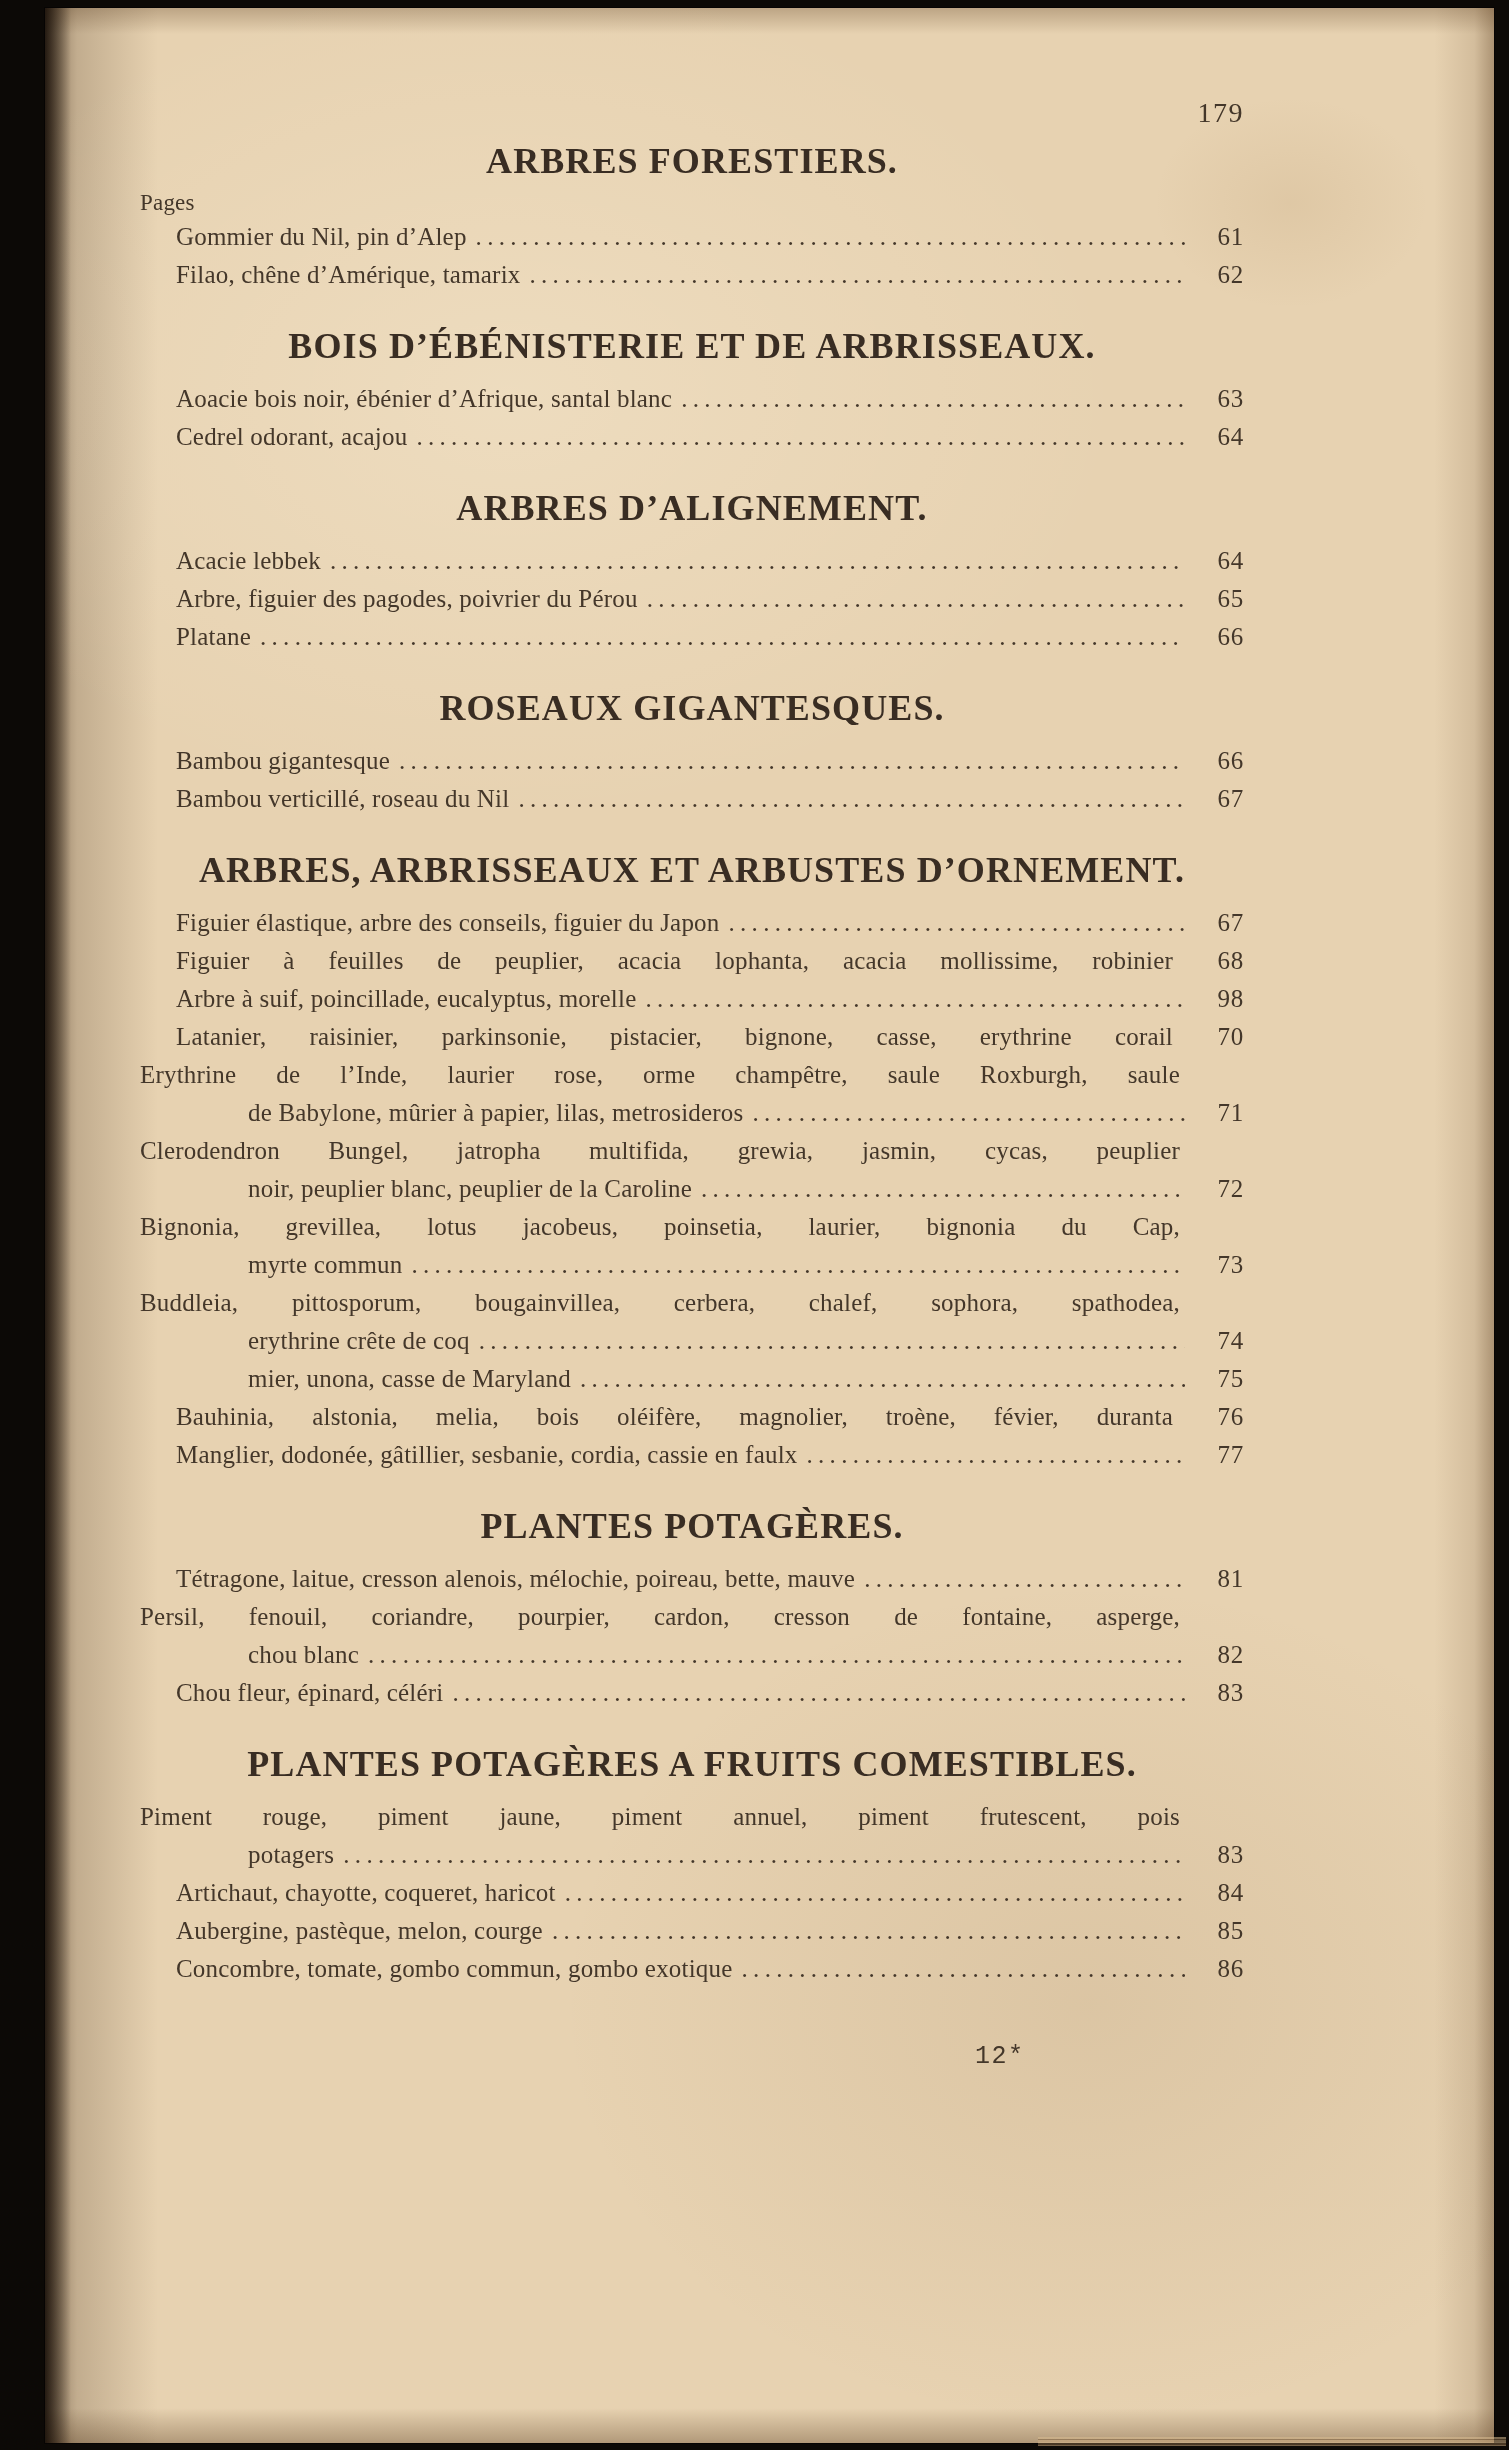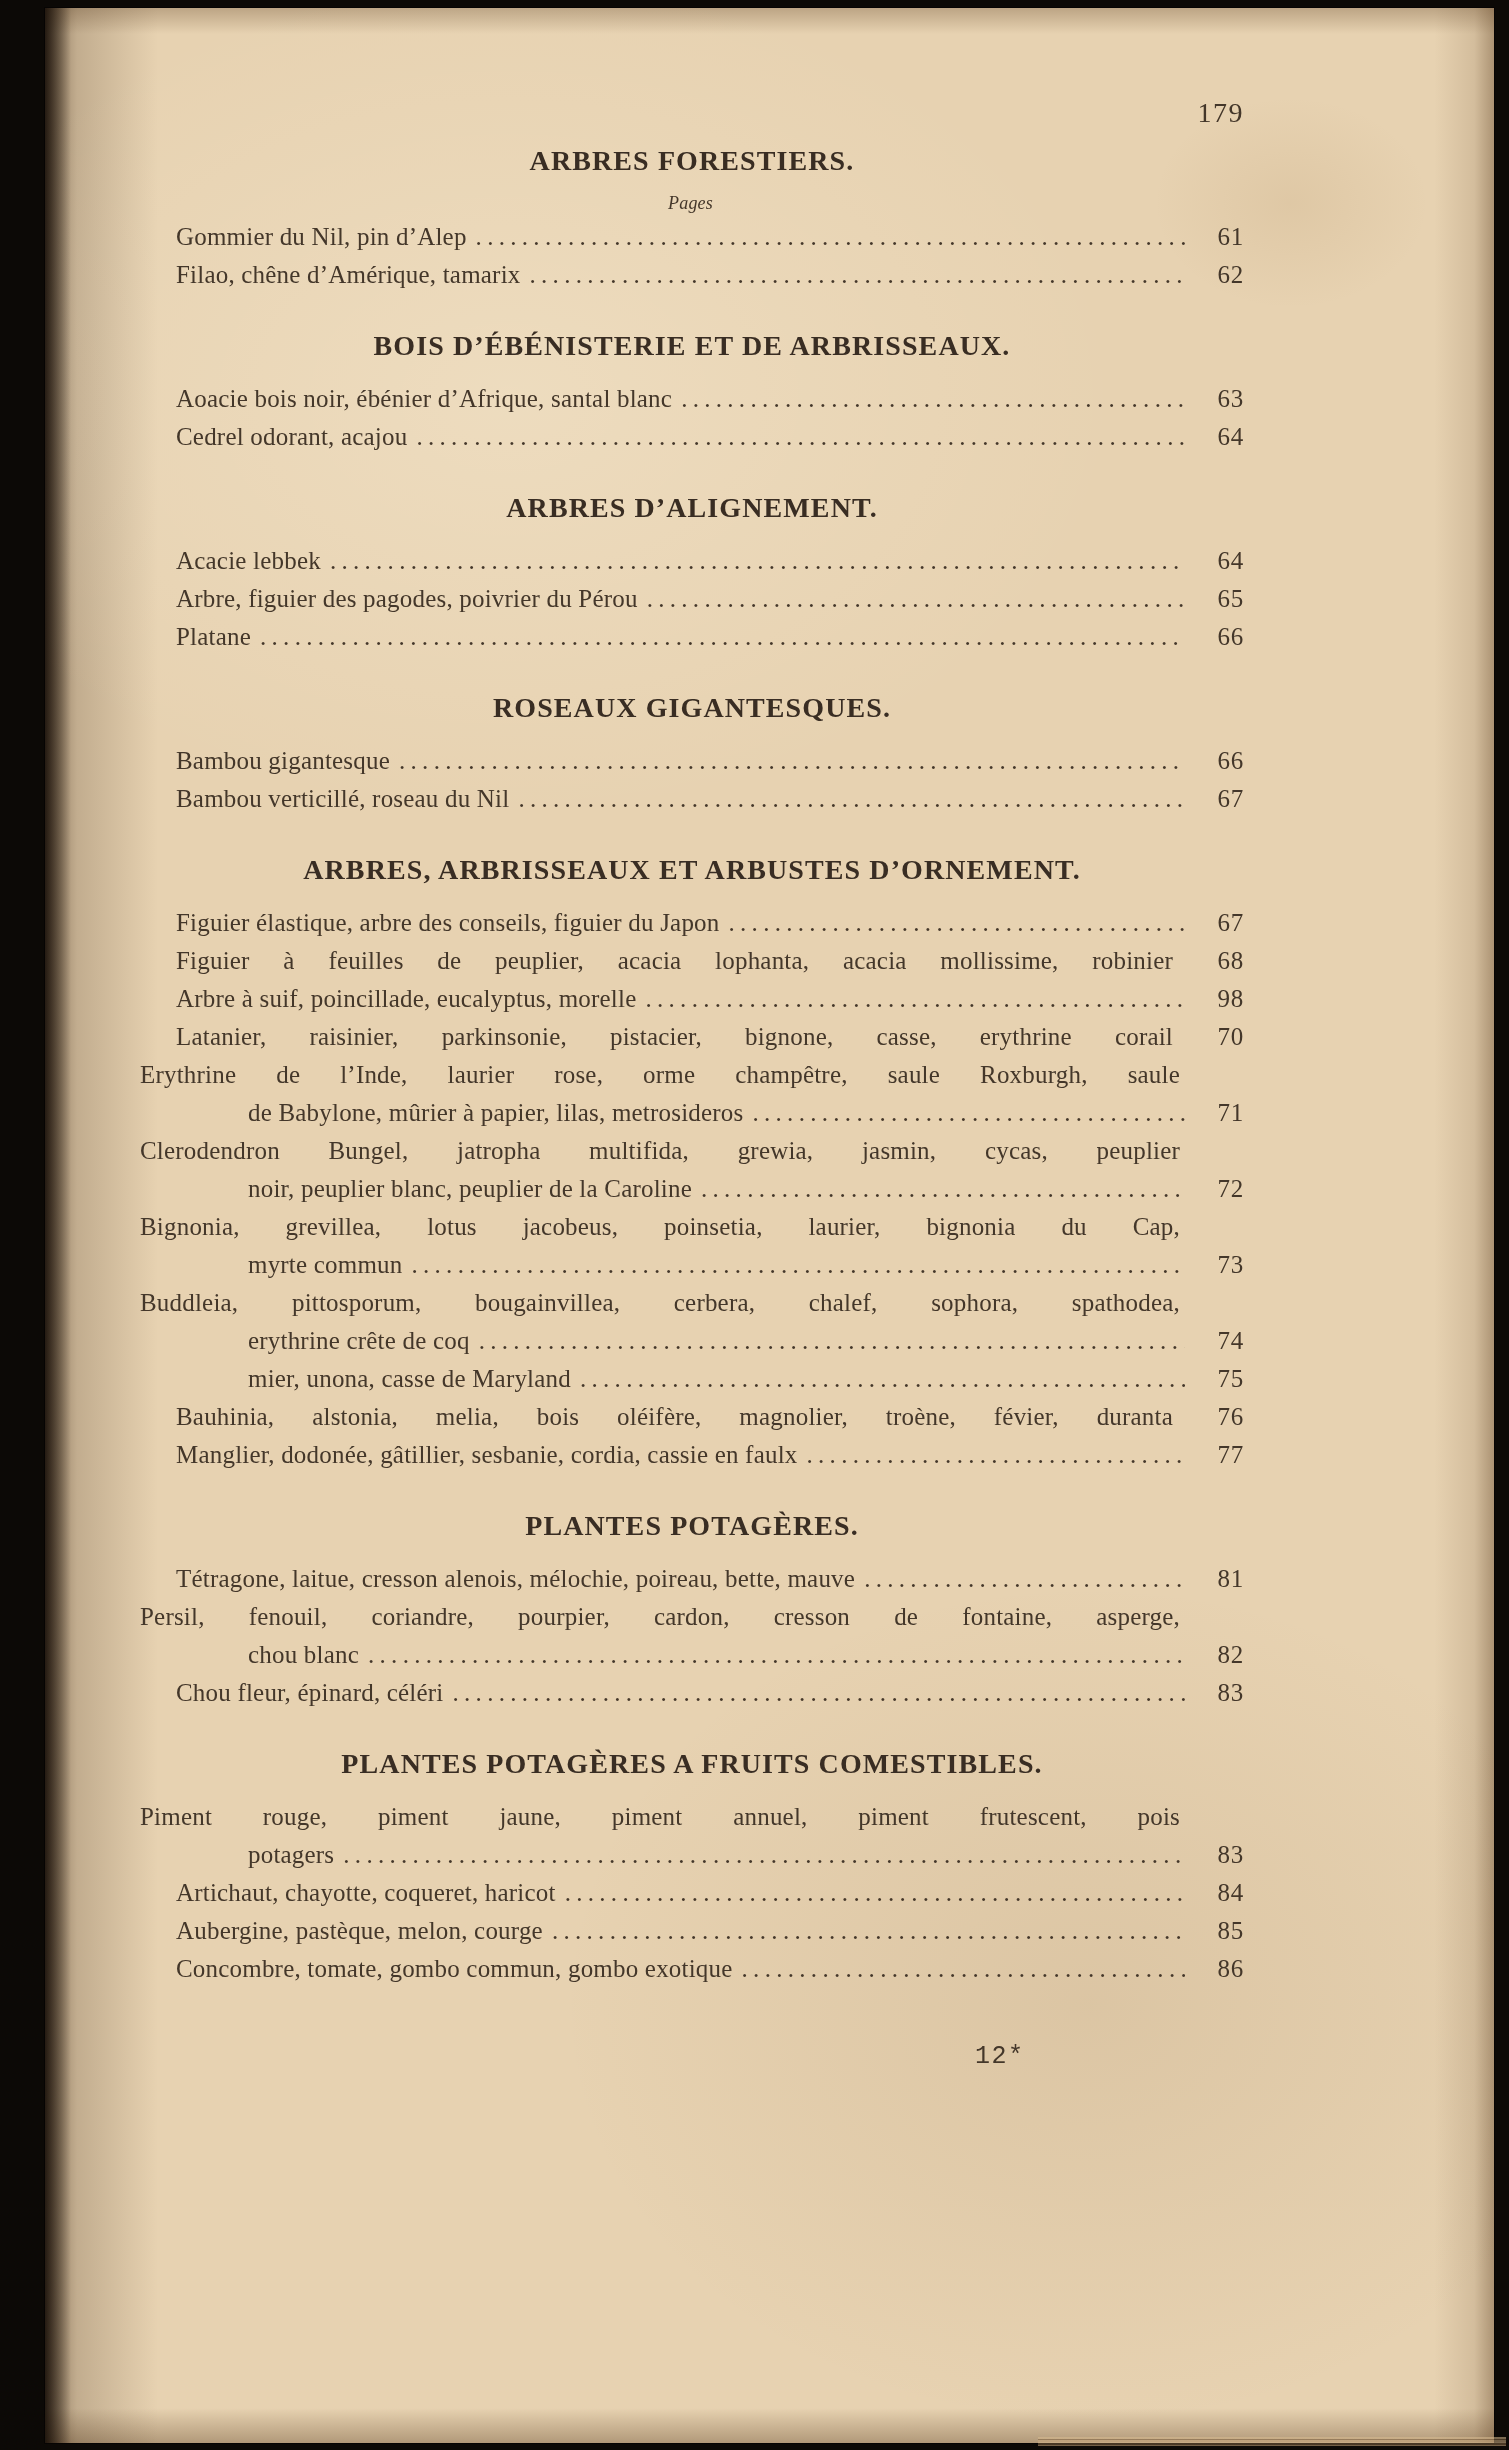--- a/index.html
+++ b/index.html
@@ -34,26 +34,26 @@
     position:absolute; top:97px; left:140px; width:1104px;
     text-align:right; padding-right:21px;
     font-size:28px; letter-spacing:1.5px; color:var(--ink,#44372a);
   }
   .content {
     position:absolute; left:140px; top:142px; width:1104px;
     font-size:25px; line-height:38px; letter-spacing:0.2px;
     color:var(--ink,#44372a);
   }
   .sec-title {
-    font-size:28px; font-weight:bold; text-align:center;
+    font-size:36px; font-weight:bold; text-align:center;
     letter-spacing:1.1px; margin:33px 0 15px; color:#392d23;
     line-height:38px;
   }
   .toc-section:first-child .sec-title { margin-top:0; }
-  .pages-label { text-align:center; font-size:18px; line-height:24px; margin:0 3px 3px 0;font-style:italic; }
+  .pages-label { text-align:left; font-size:23px; line-height:24px; margin:0 3px 3px 0; }
   .eline.cont { padding-left:72px; }
   .fill { text-align:justify; text-align-last:justify; padding-right:64px; }
   .eline.last { display:flex; align-items:baseline; }
   .etext { white-space:nowrap;margin-left:36px; }
   .etext.stretch { flex:1; white-space:normal; text-align:justify; text-align-last:justify; }
   .leader { flex:1; overflow:hidden; white-space:nowrap; letter-spacing:5.3px; padding:0 6px 0 9px; }
   .leader.empty { letter-spacing:0; }
   .epage { flex:0 0 59px; text-align:right; letter-spacing:0.8px; }
   .footer-mark { position:absolute; left:975px; top:2042px; font-size:25px; letter-spacing:1.5px; color:var(--ink,#44372a);font-family:Liberation Mono, monospace; }
 </style>

